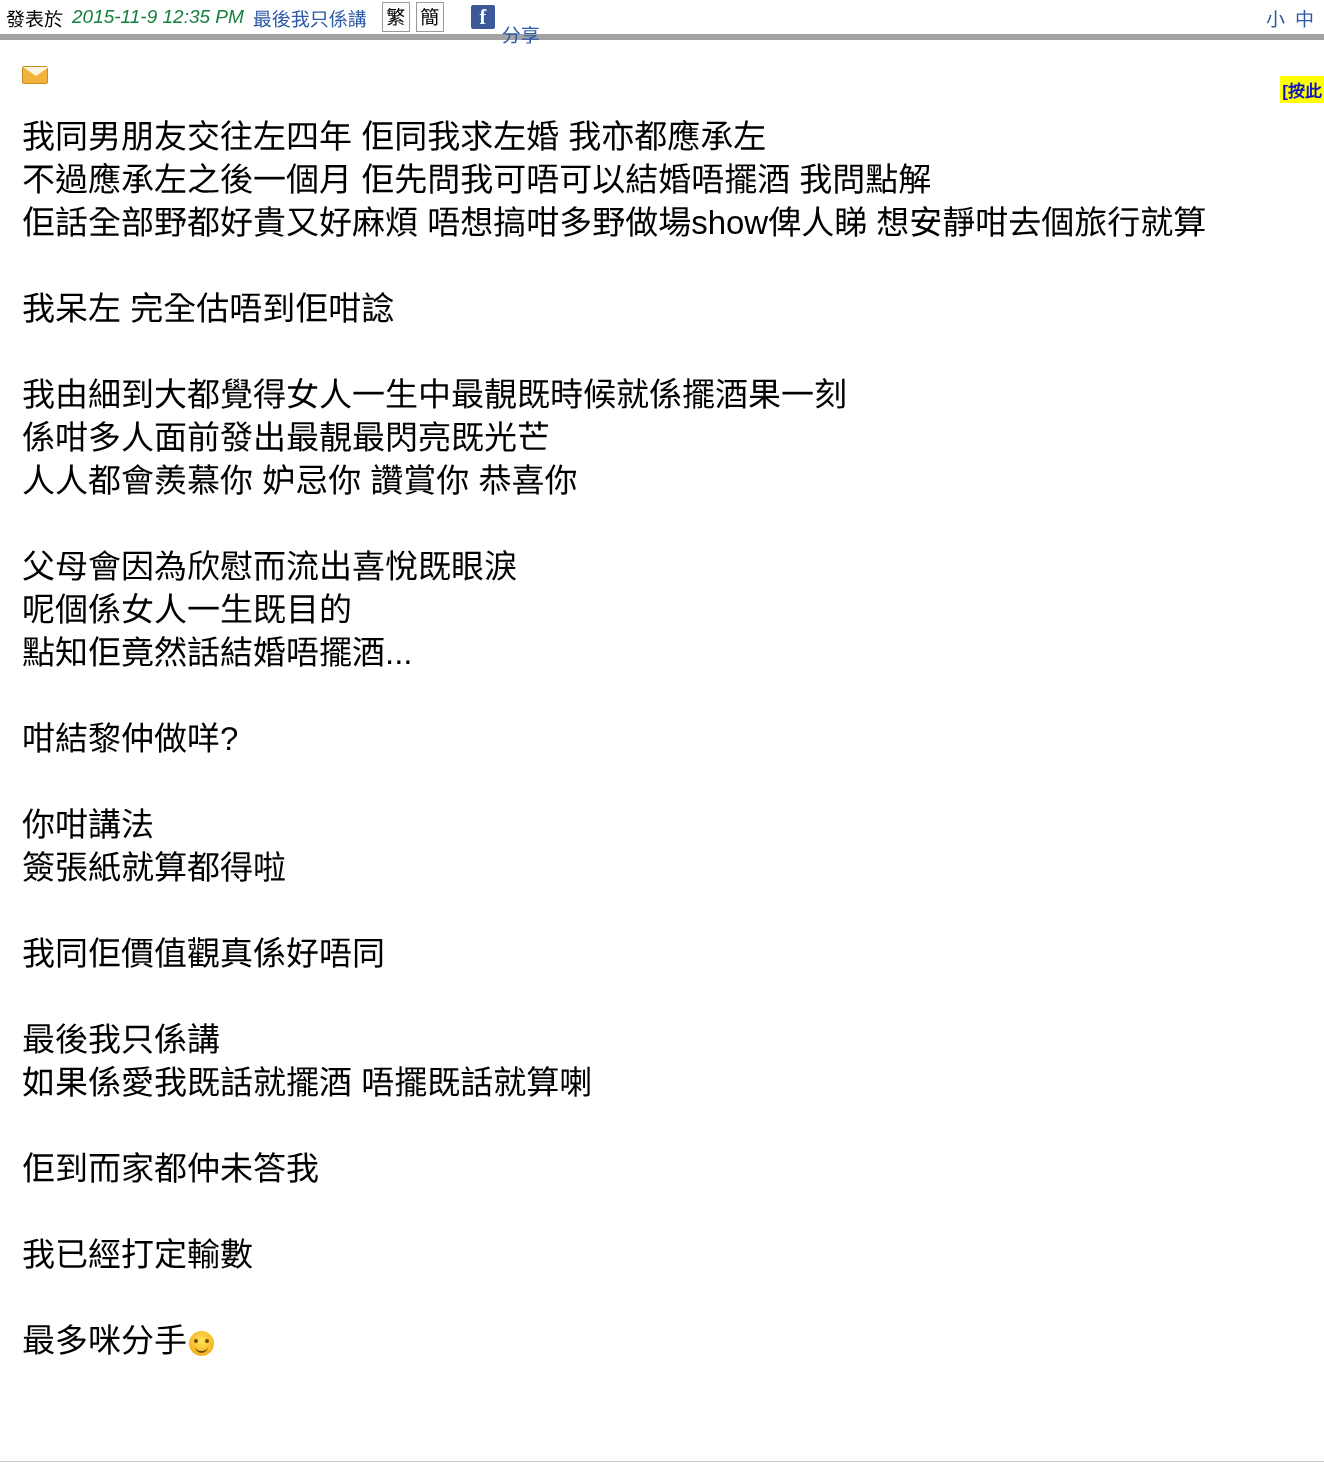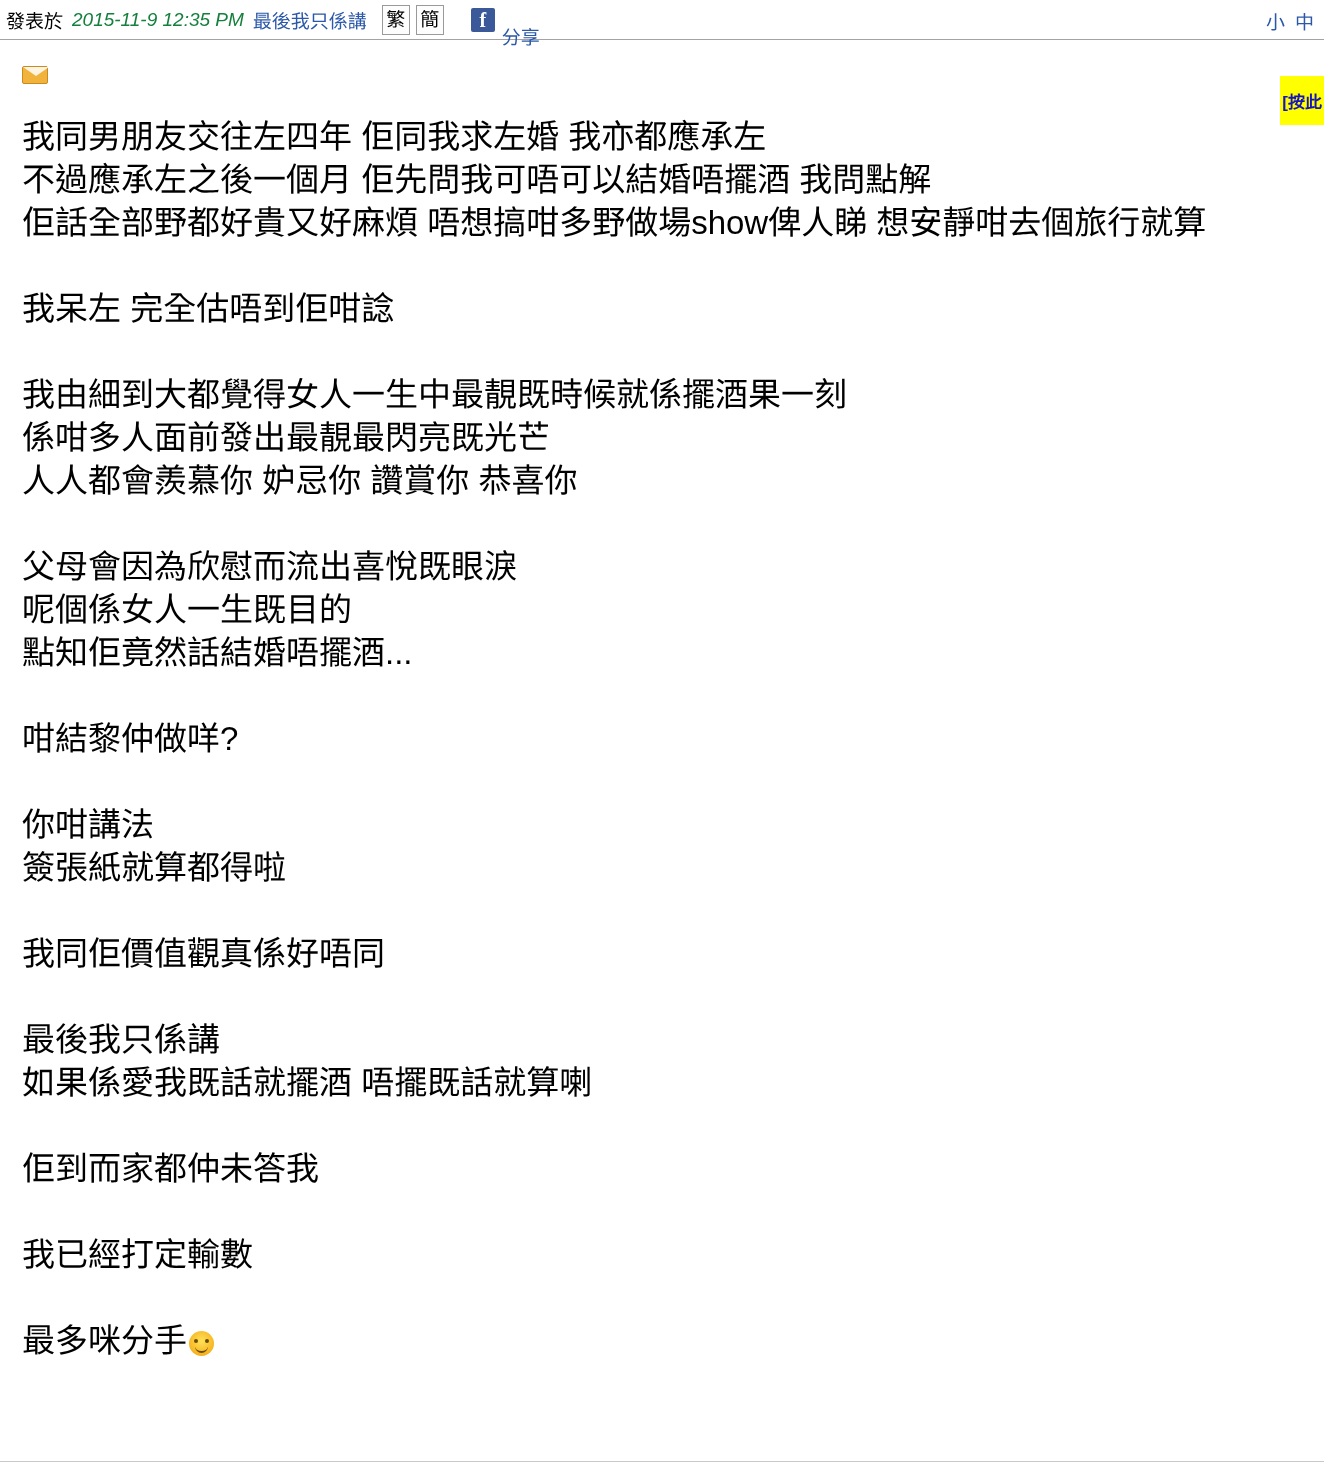--- a/index.html
+++ b/index.html
@@ -12,21 +12,21 @@
     height: 1462px;
     font-family: "Liberation Sans", "DejaVu Sans", sans-serif;
     color: #000000;
     overflow: hidden;
     position: relative;
   }
 
   
   .meta-bar {
     height: 40px;
-    border-bottom: 1px solid #a3a3a3;
+    border-bottom: 6px solid #a3a3a3;
     display: flex;
     align-items: center;
     padding: 0 10px 0 6px;
     box-sizing: border-box;
     font-size: 19px;
     position: relative;
   }
   .meta-left {
     display: flex;
     align-items: center;
@@ -128,21 +128,21 @@
   }
 
   .press-note {
     position: absolute;
     right: 0;
     top: 36px;
     background: #ffff00;
     color: #1414c0;
     font-size: 17px;
     font-weight: bold;
-    padding: 12px 2px;
+    padding: 1px 2px;
     white-space: nowrap;
     cursor: pointer;
   }
 
   .content {
     font-size: 33px;
     line-height: 43px;
     margin-top: 31px;
     white-space: pre-wrap;
     word-break: break-word;

